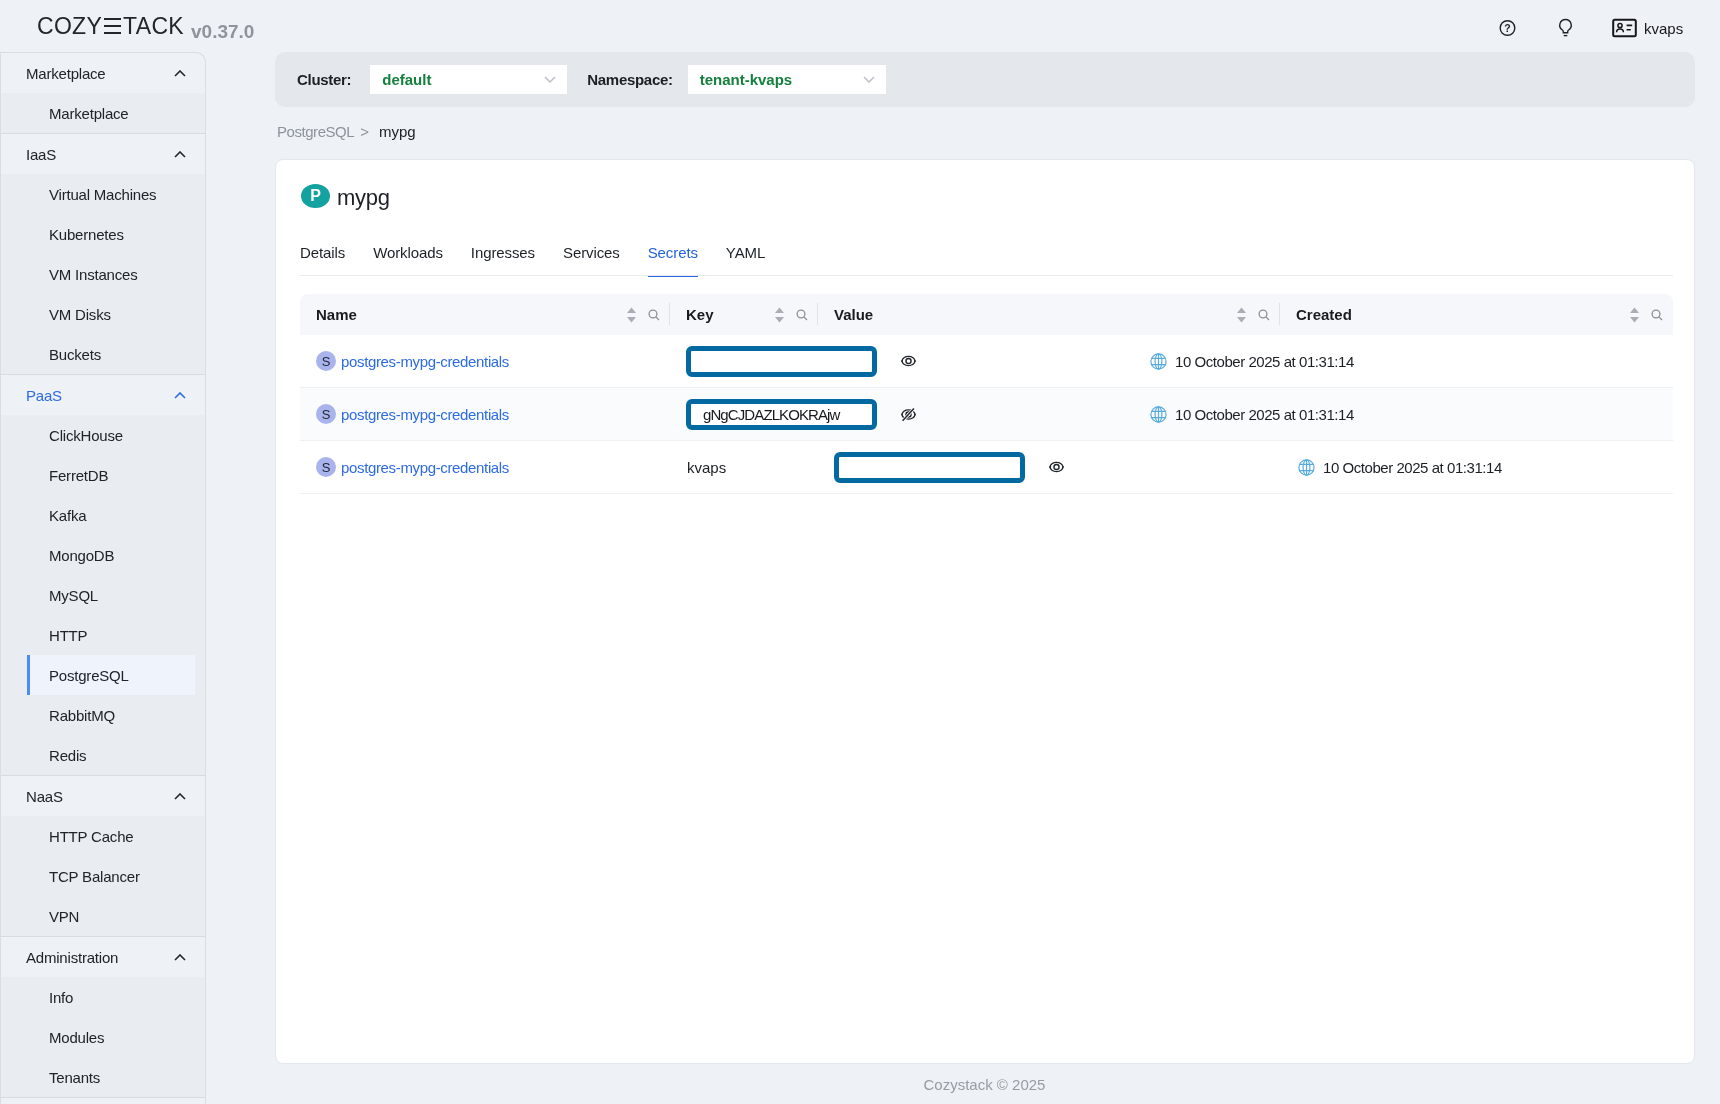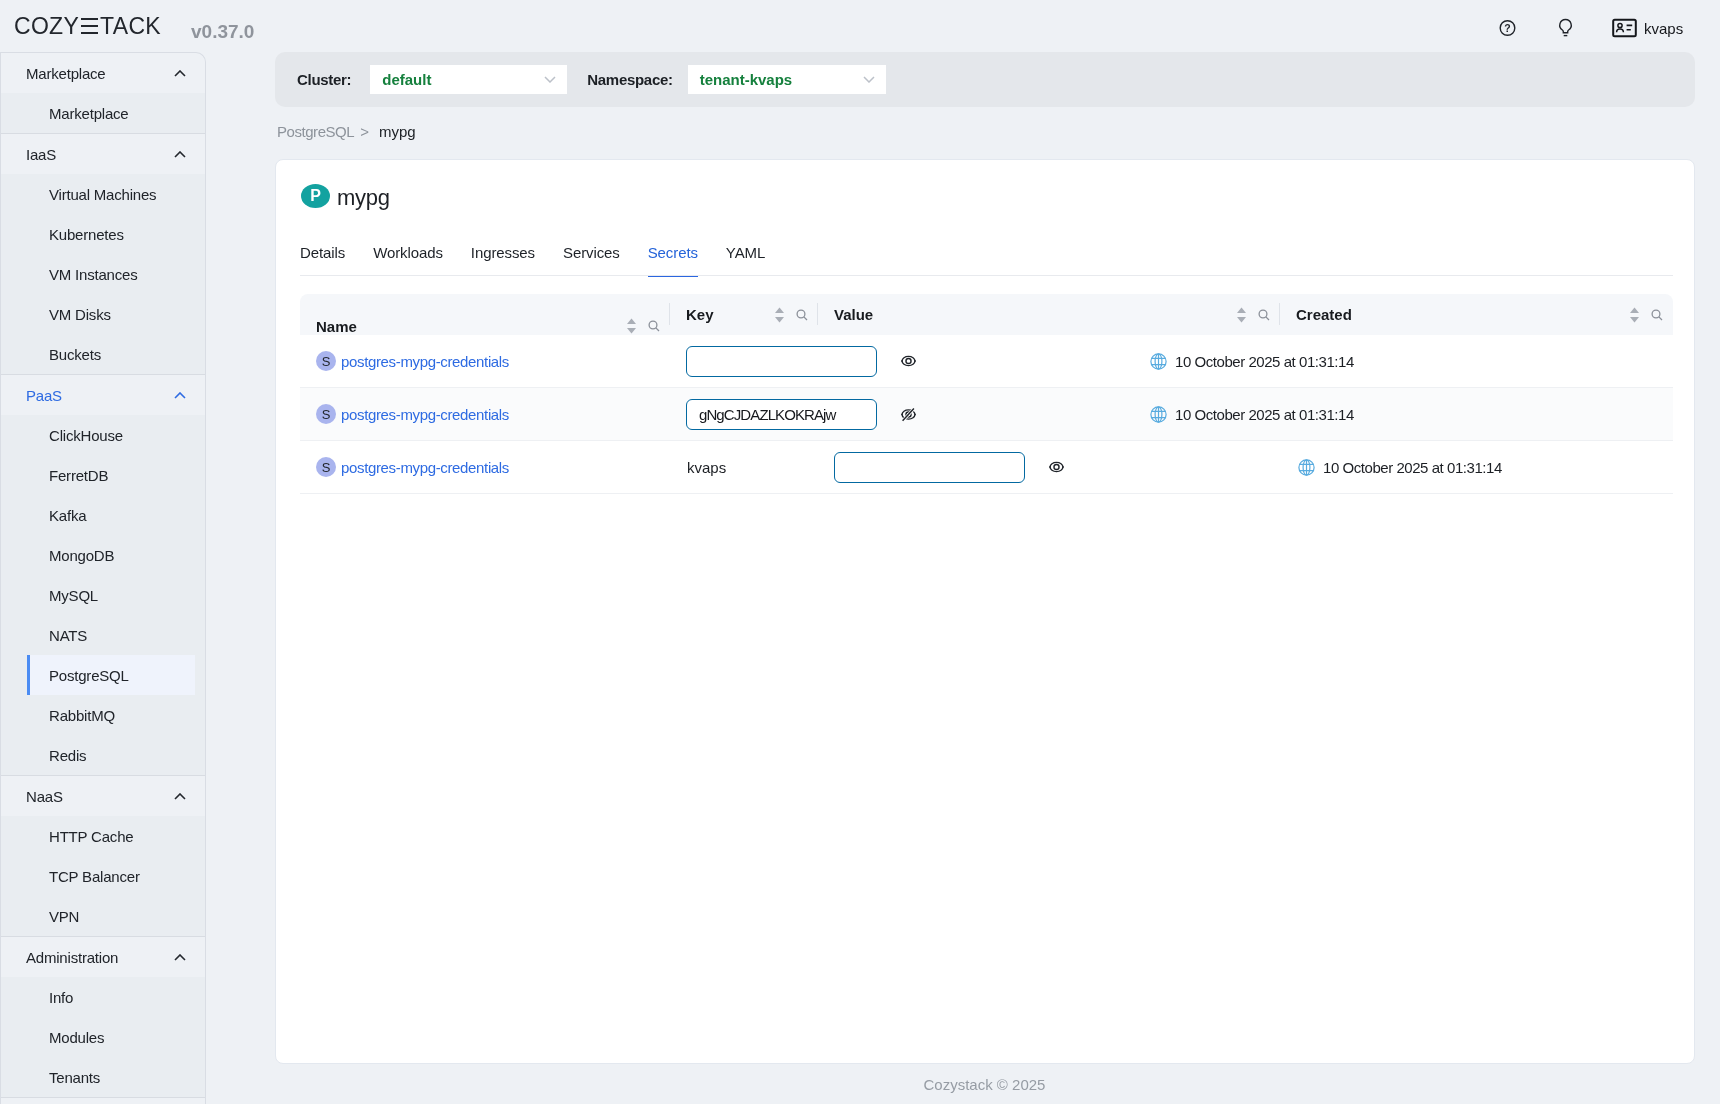--- a/index.html
+++ b/index.html
@@ -1,20 +1,20 @@
 <!DOCTYPE html>
 <html><head>
 <meta charset="utf-8">
 <style>
 * { margin:0; padding:0; box-sizing:border-box; }
 html,body { width:1720px; height:1104px; overflow:hidden; }
 body { background:#eef1f5; font-family:"Liberation Sans", sans-serif; position:relative; color:#1c2025; }
 
 
-.logo { position:absolute; left:14px; top:13px; height:26px; display:flex; align-items:center; color:#23272d; font-size:23px; letter-spacing:0.3px; font-weight:400; }
+.logo { position:absolute; left:37px; top:13px; height:26px; display:flex; align-items:center; color:#23272d; font-size:23px; letter-spacing:0.3px; font-weight:400; }
 .logo .bars { display:inline-block; width:17px; margin:0 2px; }
 .logo .bars i { display:block; height:2.2px; background:#23272d; margin:5px 0; }
 .ver { position:absolute; left:191px; top:21px; font-size:19px; font-weight:bold; color:#8f949c; }
 .hicons { position:absolute; top:0; left:1490px; height:52px; display:flex; align-items:center; }
 .kvaps { position:absolute; left:1644px; top:20px; font-size:15px; color:#16181c; }
 
 
 .side { position:absolute; left:0; top:52px; width:206px; height:1052px; background:#eef1f5; border:1px solid #d9dde4; border-bottom:none; border-top-right-radius:10px; overflow:hidden; }
 .sec { height:40px; display:flex; align-items:center; padding-left:25px; letter-spacing:-0.2px; padding-right:19px; font-size:15px; color:#20242a; justify-content:space-between; }
 .sec.blue { color:#2e6be2; }
@@ -49,21 +49,21 @@
 .th { display:flex; align-items:center; padding-left:16px; font-size:15px; font-weight:bold; color:#181b1f; position:relative; }
 .th .grow { flex:1; }
 .th .icos { display:flex; align-items:center; gap:10px; margin-right:10px; }
 .th .csep { position:absolute; right:0; top:9px; height:22px; width:1px; background:#dfe3e9; }
 .tr { height:53px; display:flex; border-bottom:1px solid #eef0f3; }
 .tr.alt { background:#fafbfc; }
 .td { display:flex; align-items:center; font-size:15px; color:#1c1f24; }
 .td.date { letter-spacing:-0.45px; }
 .sbadge { width:20px; height:20px; border-radius:50%; background:#a9b4ee; color:#23272e; font-size:13px; display:flex; align-items:center; justify-content:center; margin:0 5px 0 16px; }
 .link { color:#2e6be2; letter-spacing:-0.35px; }
-.vinput { width:191px; height:31px; border:1px solid #0369a1; border-radius:6px; background:#fff; margin-left:16px; display:flex; align-items:center; padding-left:12px; font-size:15px; color:#16181c; }
+.vinput { width:191px; height:31px; border:5px solid #0369a1; border-radius:6px; background:#fff; margin-left:16px; display:flex; align-items:center; padding-left:12px; font-size:15px; color:#16181c; }
 .eyewrap { margin-left:24px; display:flex; }
 .cw { flex:none; }
 </style>
 </head>
 <body>
 
 <div class="logo">COZY<span class="bars">
       <i></i>
       <i></i>
       <i></i>
@@ -129,21 +129,21 @@
     <div class="item">
         <span>Kafka</span>
       </div>
     <div class="item">
         <span>MongoDB</span>
       </div>
     <div class="item">
         <span>MySQL</span>
       </div>
     <div class="item">
-        <span>NATS</span>
+        <span>HTTP</span>
       </div>
     <div class="item active">
         <div class="ov"></div>
         <span>PostgreSQL</span>
       </div>
     <div class="item">
         <span>RabbitMQ</span>
       </div>
     <div class="item">
         <span>Redis</span>
@@ -207,21 +207,21 @@
     <div class="tab">Workloads</div>
     <div class="tab">Ingresses</div>
     <div class="tab">Services</div>
     <div class="tab act">Secrets</div>
     <div class="tab">YAML</div>
   </div>
   <div class="tabline"></div>
 
   <div class="tbl">
     <div class="thead">
-      <div class="th cw" style="width:370px;align-items:flex-end;">Name<div class="grow"></div>
+      <div class="th cw" style="width:370px;">Name<div class="grow"></div>
         <div class="icos">
           <svg width="13" height="18" viewBox="0 0 13 18">
               <path d="M6.5 1.5 L11 7 H2 z" fill="#a9aeb6"></path>
               <path d="M6.5 16.5 L11 11 H2 z" fill="#a9aeb6"></path>
             </svg>
           <svg width="12" height="12" viewBox="0 0 12 12">
               <circle cx="5" cy="5" r="3.9" fill="none" stroke="#8b9099" stroke-width="1.3"></circle>
               <path d="M7.9 7.9 L11 11" stroke="#8b9099" stroke-width="1.3"></path>
             </svg>
         </div>

